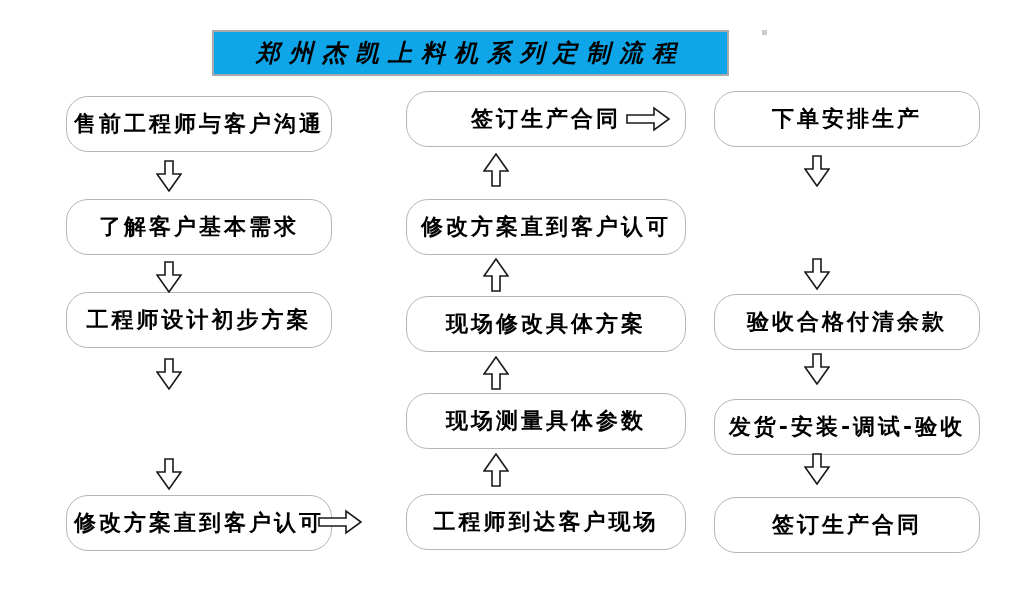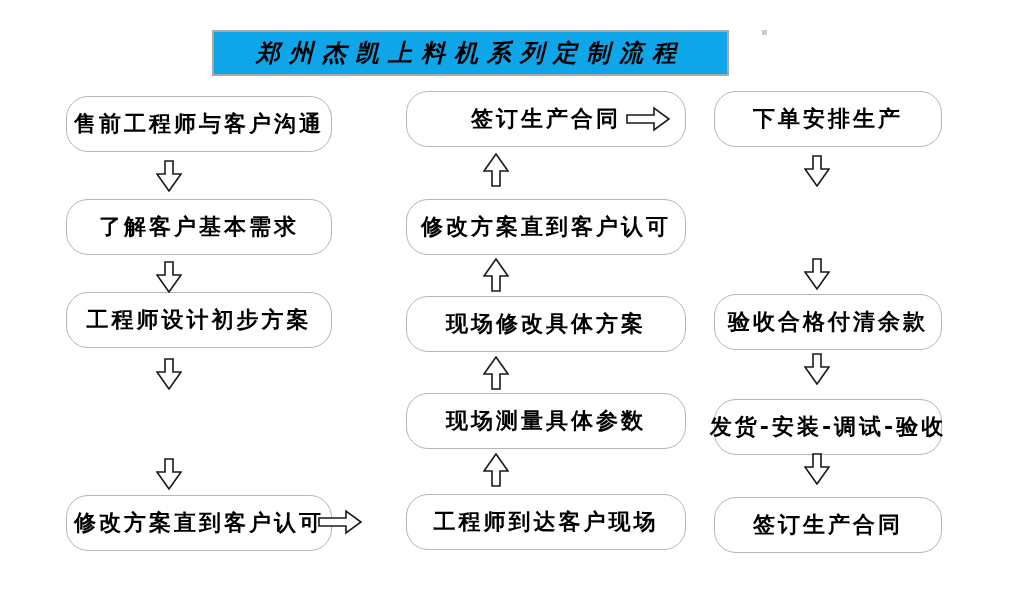--- a/index.html
+++ b/index.html
@@ -27,21 +27,21 @@
   .node {
     position:absolute; height:56px;
     border:1.5px solid #b6b6b6; border-radius:22px; background:#fff;
     display:flex; align-items:center; justify-content:center;
     font-weight:bold; font-size:22px; letter-spacing:3px; color:#000;
     white-space:nowrap;
     margin-left:30px;
   }
   .col-left  { left:36px;  width:266px; }
   .col-mid   { left:376px; width:280px; }
-  .col-right { left:684px; width:228px; }
+  .col-right { left:684px; width:266px; }
 
   .arrow { position:absolute; display:block; }
 
   .dot {
     position:absolute; left:762px; top:30px; width:5px; height:5px;
     background:#cccccc;
   }
 </style>
 </head>
 <body>

